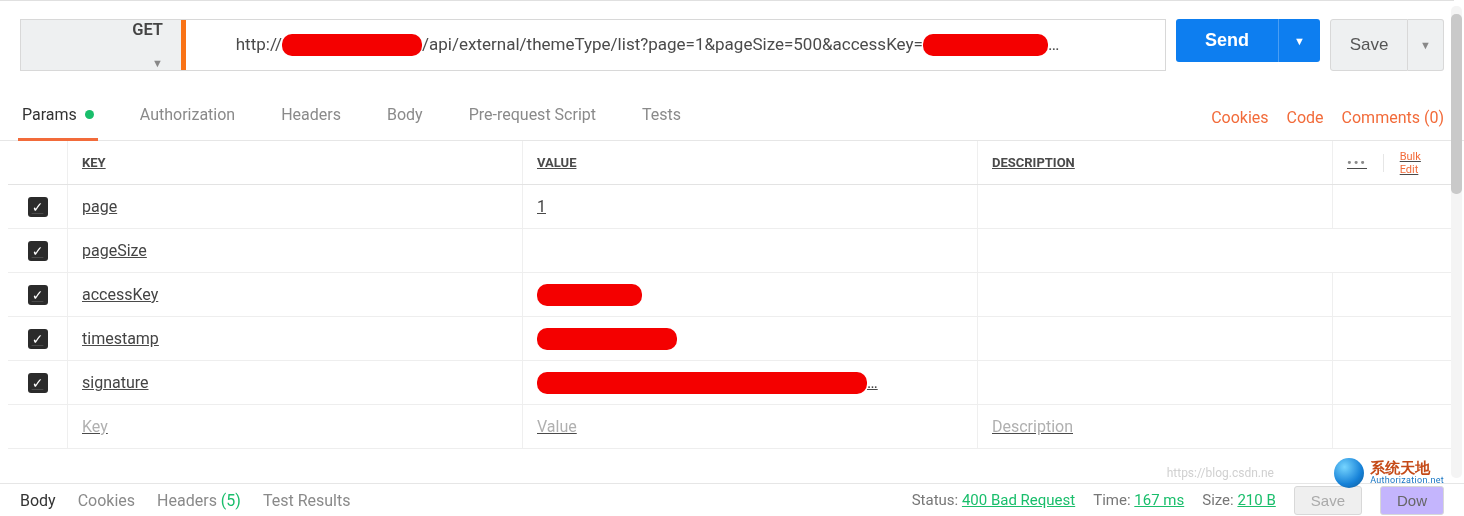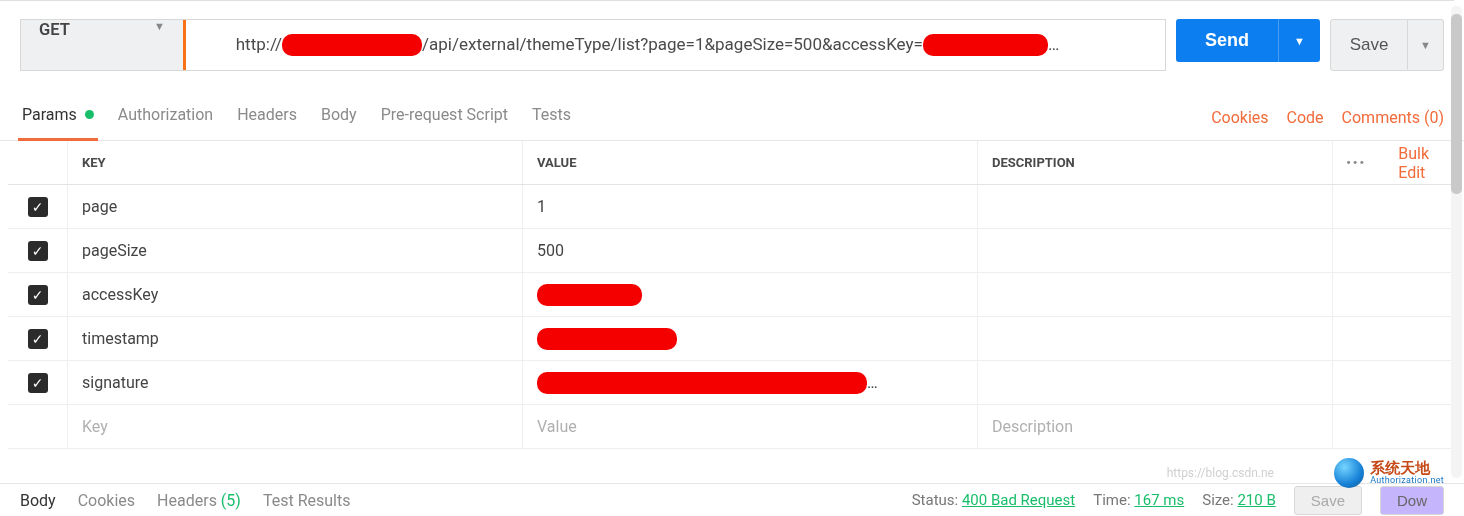--- a/index.html
+++ b/index.html
@@ -28,29 +28,30 @@
   .method-url {
     display: flex;
     flex: 1;
     border: 1px solid #d8d8d8;
     background: #fff;
     height: 52px;
   }
   .method-select {
     width: 165px;
     background: #eef0f1;
-    border-right: 3px solid #f97316;
-    display: flex;
-    align-items: flex-start;
+    border-right: 5px solid #f97316;
+    display: flex;
+    align-items: flex-end;
     justify-content: space-between;
     padding: 0 18px;
     cursor: pointer;
     font-size: 16.5px;
     font-weight: 600;
     color: #444;
+    flex-direction: column;
   }
   .method-caret { color: #888; font-size: 11px; }
   .url-field {
     flex: 1;
     display: flex;
     align-items: center;
     padding: 0 16px;
     font-size: 17px;
     color: #4b4b4b;
     overflow: hidden;
@@ -126,21 +127,21 @@
   .tabs-row {
     display: flex;
     align-items: center;
     justify-content: space-between;
     padding: 0 20px;
     border-bottom: 1px solid #e6e6e6;
     margin-top: 6px;
   }
   .tabs {
     display: flex;
-    gap: 20px;
+    gap: 42px;
   }
   .tab {
     padding: 10px 2px 16px 2px;
     font-size: 16px;
     color: #8a8a8a;
     cursor: pointer;
     position: relative;
     display: flex;
     align-items: center;
     gap: 8px;
@@ -168,20 +169,21 @@
 
   
   .params-wrap {
     margin: 0 8px;
     position: relative;
   }
   .phead, .prow {
     display: grid;
     grid-template-columns: 60px 455px 455px 355px 110px;
     align-items: stretch;
+    text-decoration: underline;
   }
   .phead {
     border-bottom: 1px solid #e3e3e3;
     height: 44px;
   }
   .phead .pcell {
     font-size: 13px;
     font-weight: 700;
     color: #4a4a4a;
     display: flex;
@@ -189,21 +191,21 @@
     padding: 0 14px;
     border-right: 1px solid #efefef;
   }
   .phead .pcell:first-child { border-left: none; border-right: 1px solid #efefef; }
   .phead .pcell.actions {
     border-right: none;
     justify-content: flex-end;
     gap: 16px;
   }
   .more-dots { color: #8a8a8a; letter-spacing: 2px; font-weight: 700; cursor: pointer; }
-  .bulk-edit { color: #f26b3a; cursor: pointer; font-weight: 400; font-size: 16px; }
+  .bulk-edit { color: #f26b3a; cursor: pointer; font-weight: 400; font-size: 11px; }
   .divider-v { width:1px; background:#e6e6e6; height:18px; }
 
   .prow {
     height: 44px;
     border-bottom: 1px solid #eeeeee;
   }
   .pcell {
     border-right: 1px solid #efefef;
     display: flex;
     align-items: center;
@@ -386,21 +388,20 @@
         <div class="pcell">page</div>
         <div class="pcell">1</div>
         <div class="pcell desc"></div>
         <div class="pcell tail"></div>
       </div>
       <div class="prow">
         <div class="pcell chk">
           <span class="chkbox">✓</span>
         </div>
         <div class="pcell">pageSize</div>
-        <div class="pcell">500</div>
         <div class="pcell desc"></div>
         <div class="pcell tail"></div>
       </div>
       <div class="prow">
         <div class="pcell chk">
           <span class="chkbox">✓</span>
         </div>
         <div class="pcell">accessKey</div>
         <div class="pcell">
           <span class="val-redact" style="width: 105px;"></span>

